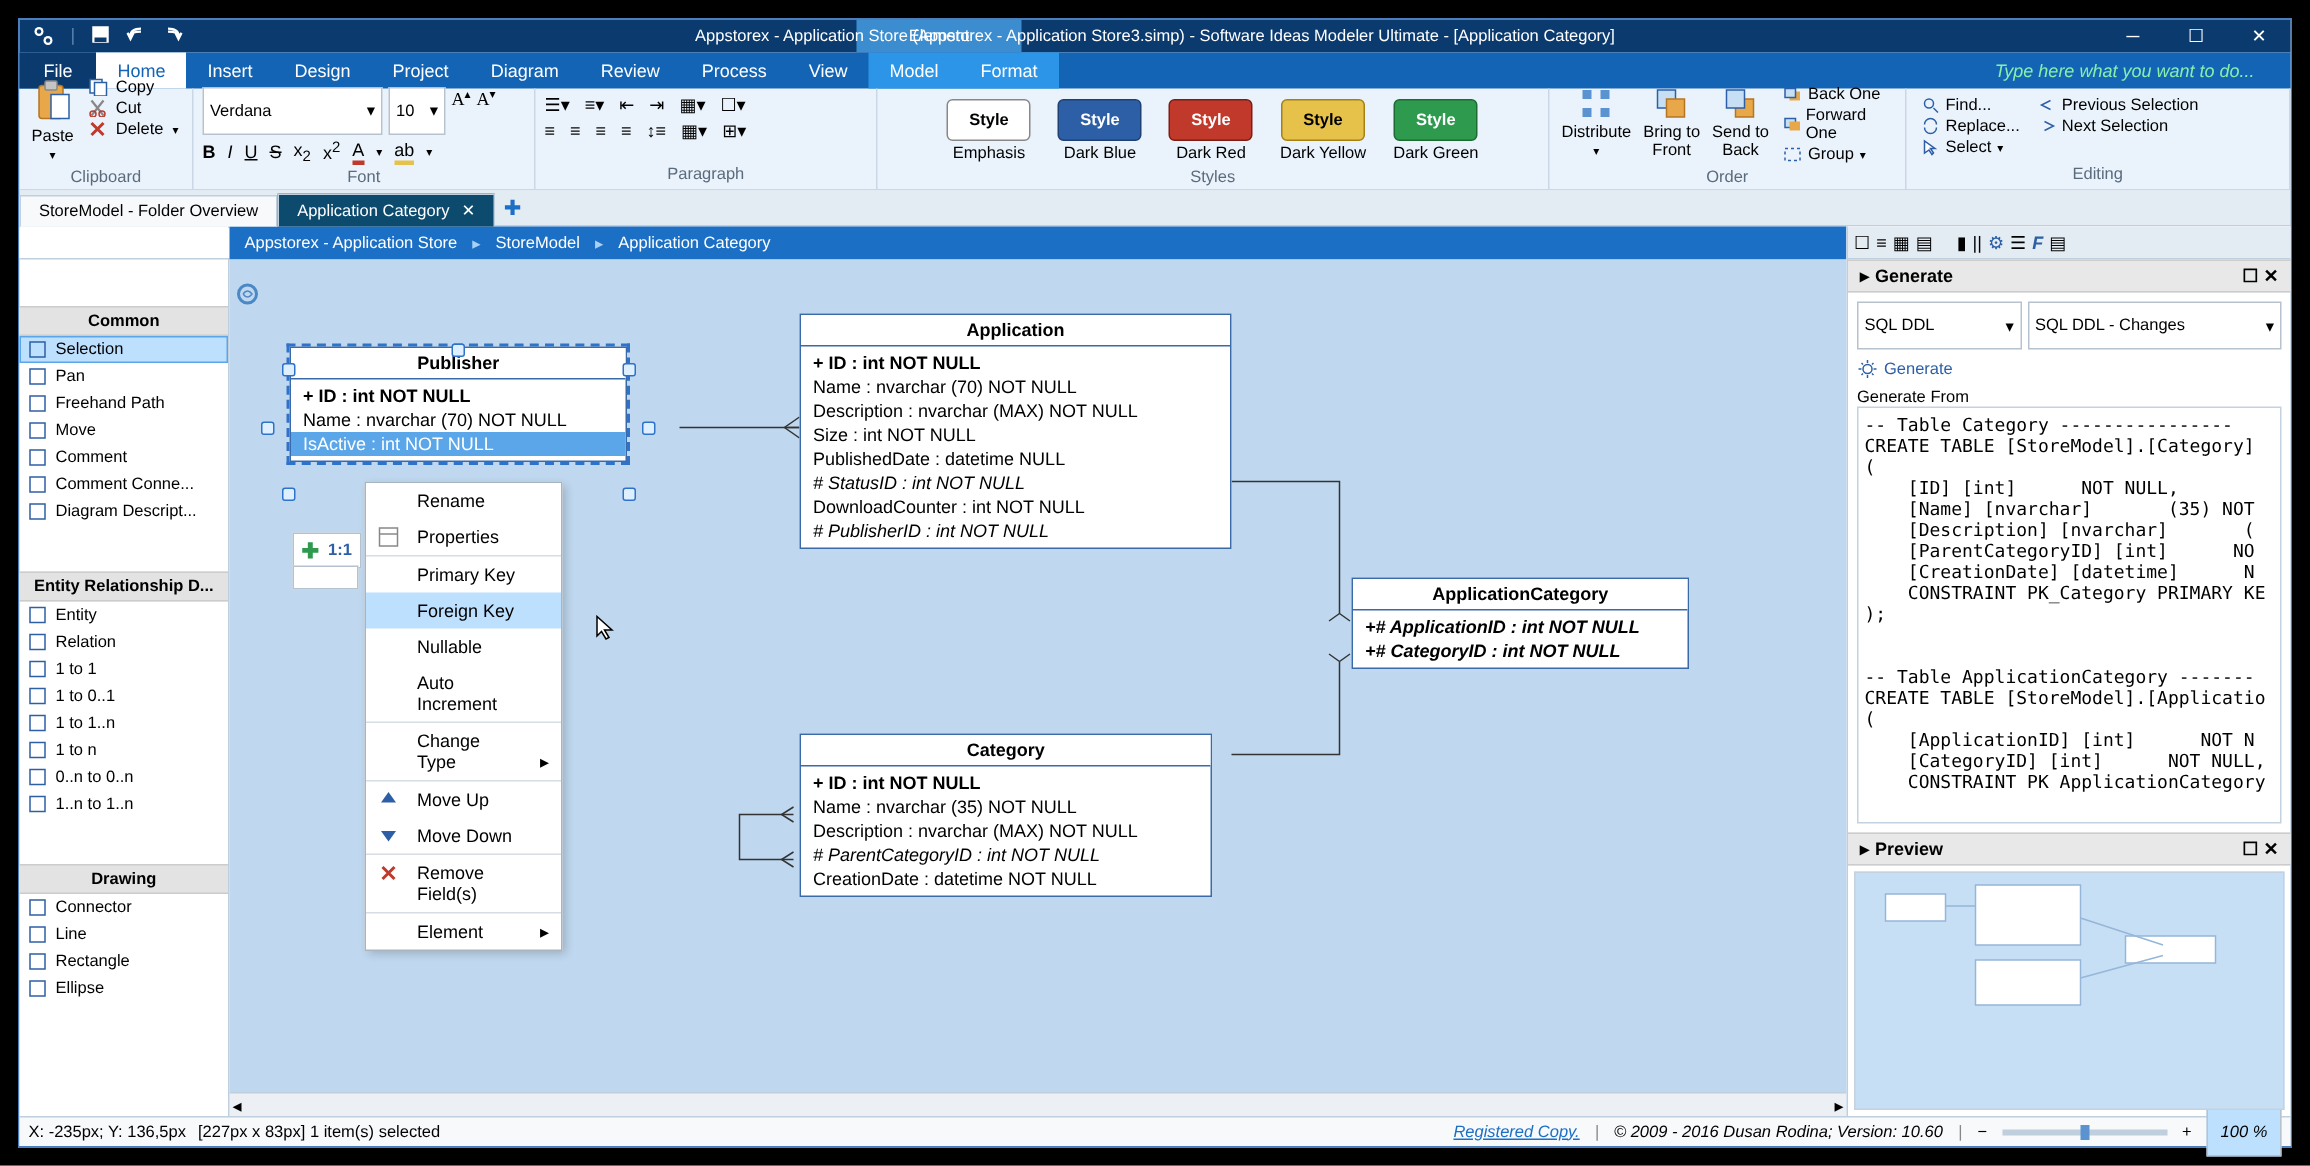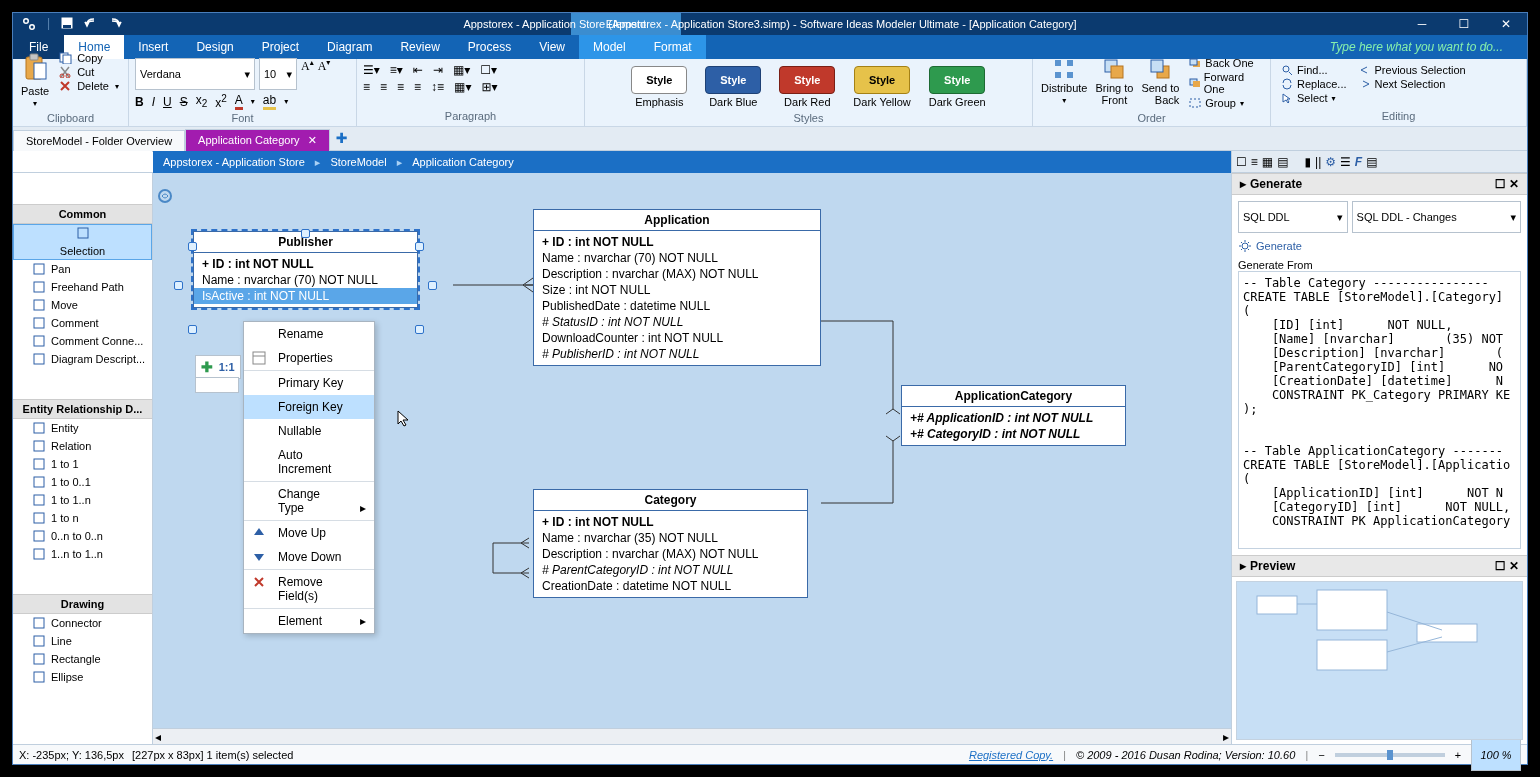--- a/index.html
+++ b/index.html
@@ -22,31 +22,31 @@
 .group-label { text-align:center; font-size:11px; color:#5a6b7d; padding:2px 0; height:18px;}
 .group-body { flex:1; display:flex; align-items:flex-start; gap:4px;}
 .btncol { display:flex; flex-direction:column; gap:0px; font-size:11px;}
 .btncol div { padding:1px 4px; display:flex; align-items:center; gap:4px;}
 .bigbtn { display:flex; flex-direction:column; align-items:center; font-size:11px; gap:2px; padding:2px;}
 .stylebox { width:56px; height:28px; border:1px solid #999; display:flex; align-items:center; justify-content:center; font-weight:bold; font-size:11px; border-radius:4px;}
 .style-wrap { display:flex; flex-direction:column; align-items:center; gap:2px; font-size:11px;}
 .style-row { display:flex; gap:18px; padding:2px 8px;}
 .tabbar { height:24px; background:#e3ebf3; border-bottom:1px solid #c0cfde; display:flex; align-items:flex-end;}
 .tab { padding:4px 12px; font-size:11px; border:1px solid #c0cfde; border-bottom:none; background:#f7f9fb; position:relative; top:1px;}
-.tab.active { background:#a21caf; color:#fff;}
+.tab.active { background:#0c4a6e; color:#fff;}
 .tab .x { margin-left:8px;}
 .plus { padding:4px 6px; font-size:14px; color:#1b6fc5;}
 .work { flex:1; display:flex; min-height:0;}
 .leftpane { width:140px; background:#fff; border-right:1px solid #c0cfde; display:flex; flex-direction:column;}
 .leftpane-search { height:22px; border-bottom:1px solid #c0cfde; display:flex; align-items:center;}
 .leftpane-search input { flex:1; border:none; height:20px; padding:0 4px;}
 .leftpane-search .mag { width:22px; height:20px; background:#e3ebf3; border-left:1px solid #c0cfde; display:flex; align-items:center; justify-content:center;}
 .lp-head { background:#e3e3e3; font-weight:bold; text-align:center; font-size:11px; padding:3px 0; border-bottom:1px solid #ccc; border-top:1px solid #ccc;margin-top:31px;}
-.lp-item { padding:3px 20px; font-size:11px; display:flex; align-items:center; gap:6px; white-space:nowrap; overflow:hidden;}
-.lp-item.sel { background:#bde0ff; border:1px solid #5aa6e8; padding:2px 5px;flex-direction:column;}
+.lp-item { padding:3px 6px; font-size:11px; display:flex; align-items:center; gap:6px; white-space:nowrap; overflow:hidden;}
+.lp-item.sel { background:#bde0ff; border:1px solid #5aa6e8; padding:2px 5px;}
 .canvas-wrap { flex:1; display:flex; flex-direction:column; min-width:0;}
 .crumb { height:22px; background:#1b6fc5; color:#fff; font-size:11px; display:flex; align-items:center; padding:0 10px; gap:10px;}
 .crumb .sep { color:#a8d0f5;}
 .canvas { flex:1; background:#bfd8ef; position:relative; overflow:hidden;}
 .entity { position:absolute; background:#fff; border:1px solid #3a6aa8; font-family: Verdana, sans-serif; font-size:12px;}
 .entity .eh { background:#fff; border-bottom:1px solid #3a6aa8; text-align:center; font-weight:bold; padding:3px 6px;}
 .entity .eb { padding:3px 8px;}
 .entity .eb div { line-height:16px; white-space:nowrap;}
 .entity.sel { outline:2px dashed #2e72c9; outline-offset:0;}
 .handle { position:absolute; width:9px; height:9px; border:1px solid #2e72c9; background:#def0ff; border-radius:2px;}
@@ -267,21 +267,21 @@
               <rect x="8" y="8" width="12" height="12" fill="#e8a84a" stroke="#b57520"></rect>
             </svg>
             <span style="white-space:pre; text-align:center">Bring to
 Front</span>
           </div>
         <div class="bigbtn">
             <svg width="22" height="22">
               <rect x="8" y="8" width="12" height="12" fill="#e8a84a" stroke="#b57520"></rect>
               <rect x="2" y="2" width="12" height="12" fill="#c7dff5" stroke="#2d5fa6"></rect>
             </svg>
-            <span style="white-space:pre; text-align:right">Send to
+            <span style="white-space:pre; text-align:center">Send to
 Back</span>
           </div>
         <div class="btncol">
           <div>
               <svg width="12" height="10">
                 <rect x="4" y="3" width="7" height="6" fill="#e8a84a"></rect>
                 <rect x="1" y="1" width="7" height="6" fill="#c7dff5" stroke="#2d5fa6"></rect>
               </svg>
               <span>Back One</span>
             </div>

